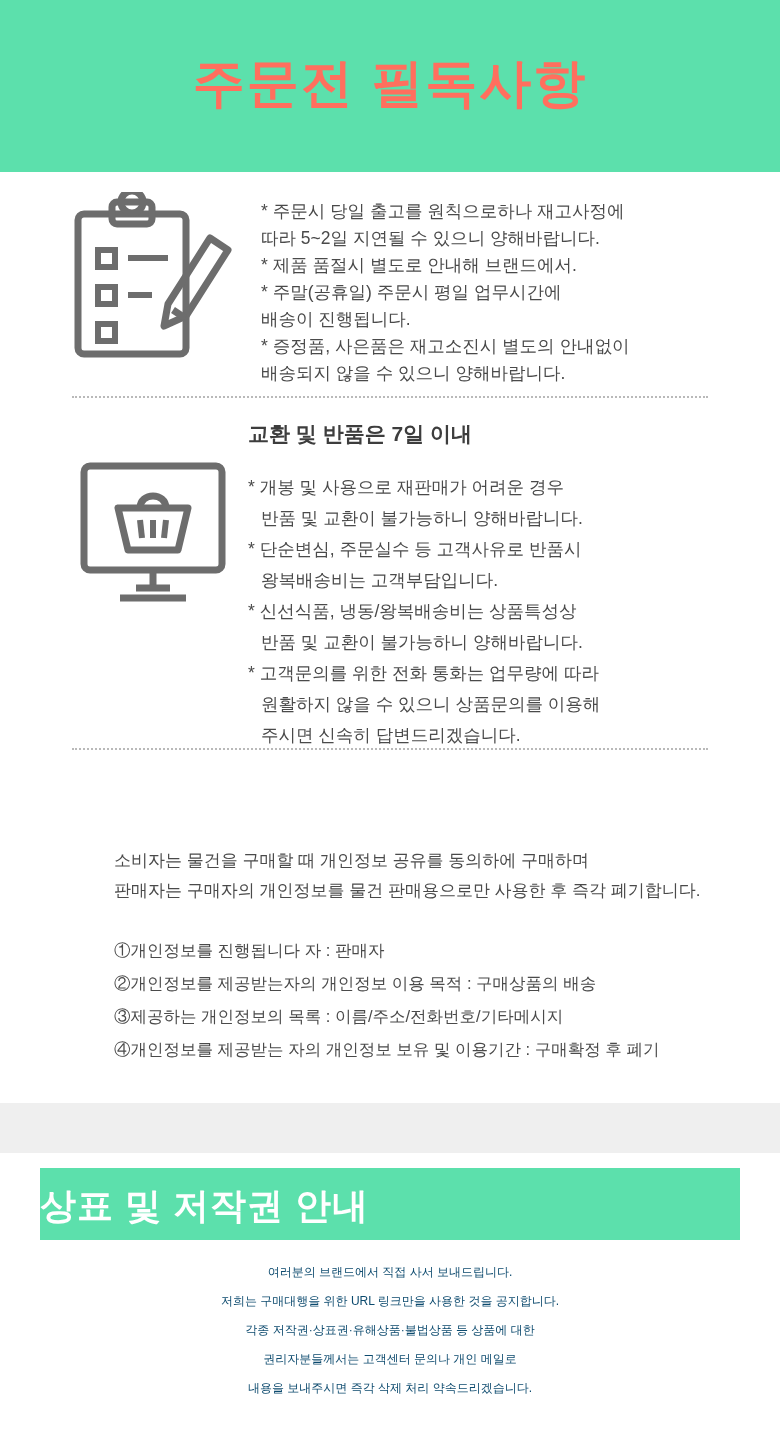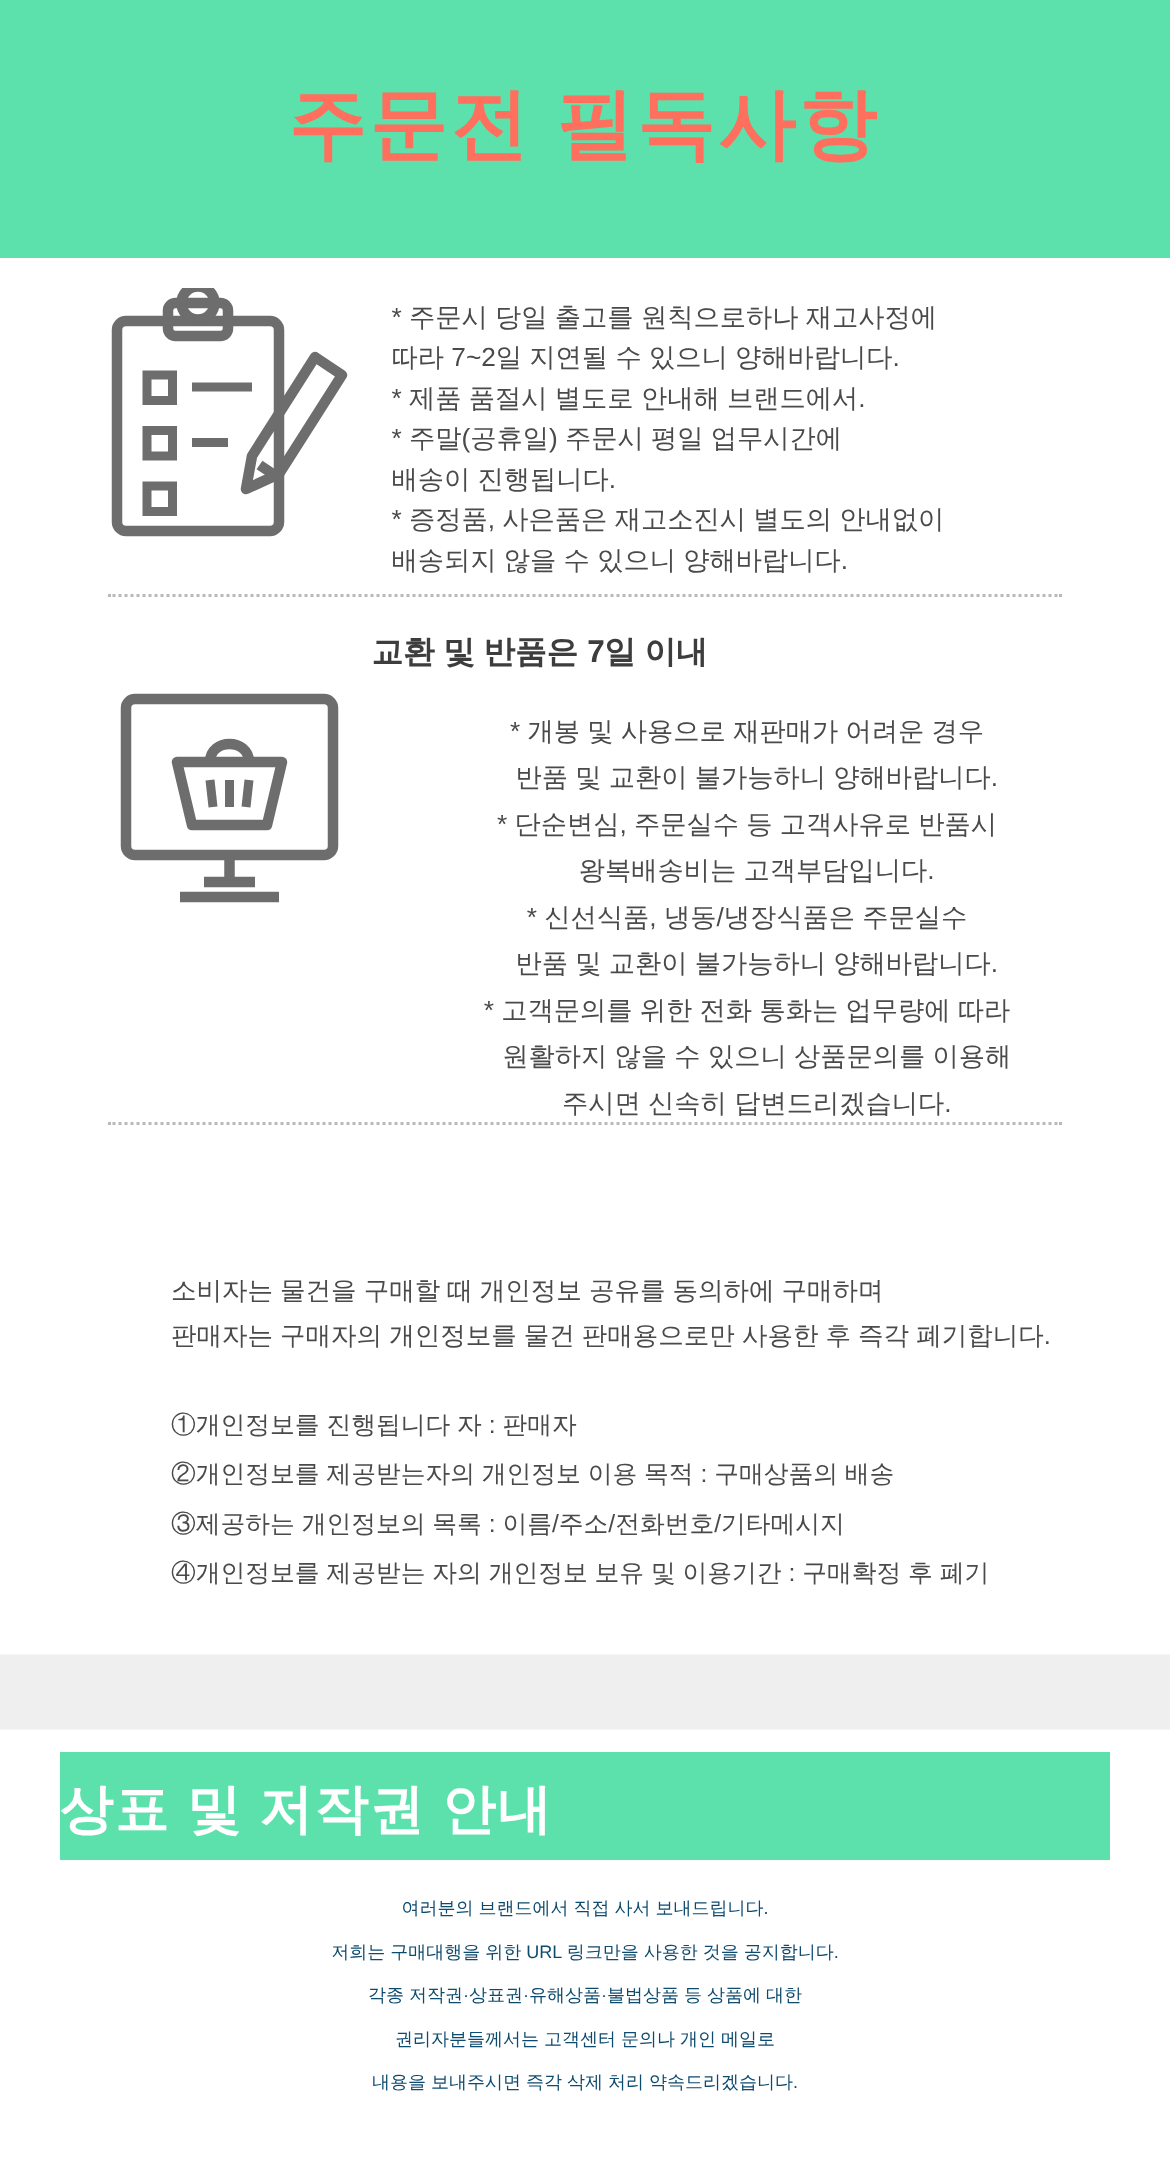--- a/index.html
+++ b/index.html
@@ -119,21 +119,20 @@
     left: 248px;
     top: 66px;
     width: 500px;
     font-size: 17.5px;
     line-height: 31px;
     color: #4a4a4a;
   }
   .sec2 .text-block p {
     margin: 0;
     white-space: pre-line;
-    text-align: center;
   }
 
   
   .sec3 {
     position: absolute;
     left: 0;
     top: 762px;
     width: 780px;
     height: 340px;
   }
@@ -234,21 +233,21 @@
         <line x1="56" y1="103" x2="80" y2="103" stroke="#6d6d6d" stroke-width="6"></line>
 
         <g stroke="#6d6d6d" stroke-width="7" fill="none" stroke-linejoin="round">
           <path d="M96 112 L138 46 L156 58 L114 124 L92 134 Z"></path>
           <line x1="101" y1="118" x2="113" y2="126"></line>
         </g>
       </svg>
     </div>
     <div class="text-block">
       <p class="hang">* 주문시 당일 출고를  원칙으로하나 재고사정에
-   따라 7~2일 지연될 수 있으니 양해바랍니다.</p>
+   따라 5~2일 지연될 수 있으니 양해바랍니다.</p>
       <p class="hang">* 제품 품절시 별도로 안내해 브랜드에서.</p>
       <p class="hang">* 주말(공휴일) 주문시  평일 업무시간에
    배송이 진행됩니다.</p>
       <p class="hang">* 증정품, 사은품은 재고소진시 별도의 안내없이
    배송되지 않을 수 있으니 양해바랍니다.</p>
     </div>
   </div>
 
   <div class="divider" id="divider-1"></div>
 
@@ -267,21 +266,21 @@
         <line x1="75" y1="112" x2="75" y2="130" stroke="#6d6d6d" stroke-width="7"></line>
         <line x1="42" y1="140" x2="108" y2="140" stroke="#6d6d6d" stroke-width="7"></line>
         <line x1="58" y1="130" x2="92" y2="130" stroke="#6d6d6d" stroke-width="7"></line>
       </svg>
     </div>
     <div class="text-block">
       <p class="hang">* 개봉 및 사용으로 재판매가 어려운 경우
    반품 및 교환이 불가능하니 양해바랍니다.</p>
       <p class="hang">* 단순변심, 주문실수 등 고객사유로 반품시
    왕복배송비는 고객부담입니다.</p>
-      <p class="hang">* 신선식품, 냉동/냉장식품은 주문실수
+      <p class="hang">* 신선식품, 냉동/왕복배송비는 상품특성상
    반품 및 교환이 불가능하니 양해바랍니다.</p>
       <p class="hang">* 고객문의를 위한 전화 통화는 업무량에 따라
    원활하지 않을 수 있으니 상품문의를 이용해
    주시면 신속히 답변드리겠습니다.</p>
     </div>
   </div>
 
   <div class="divider" id="divider-2"></div>
 
   <div class="sec3">

